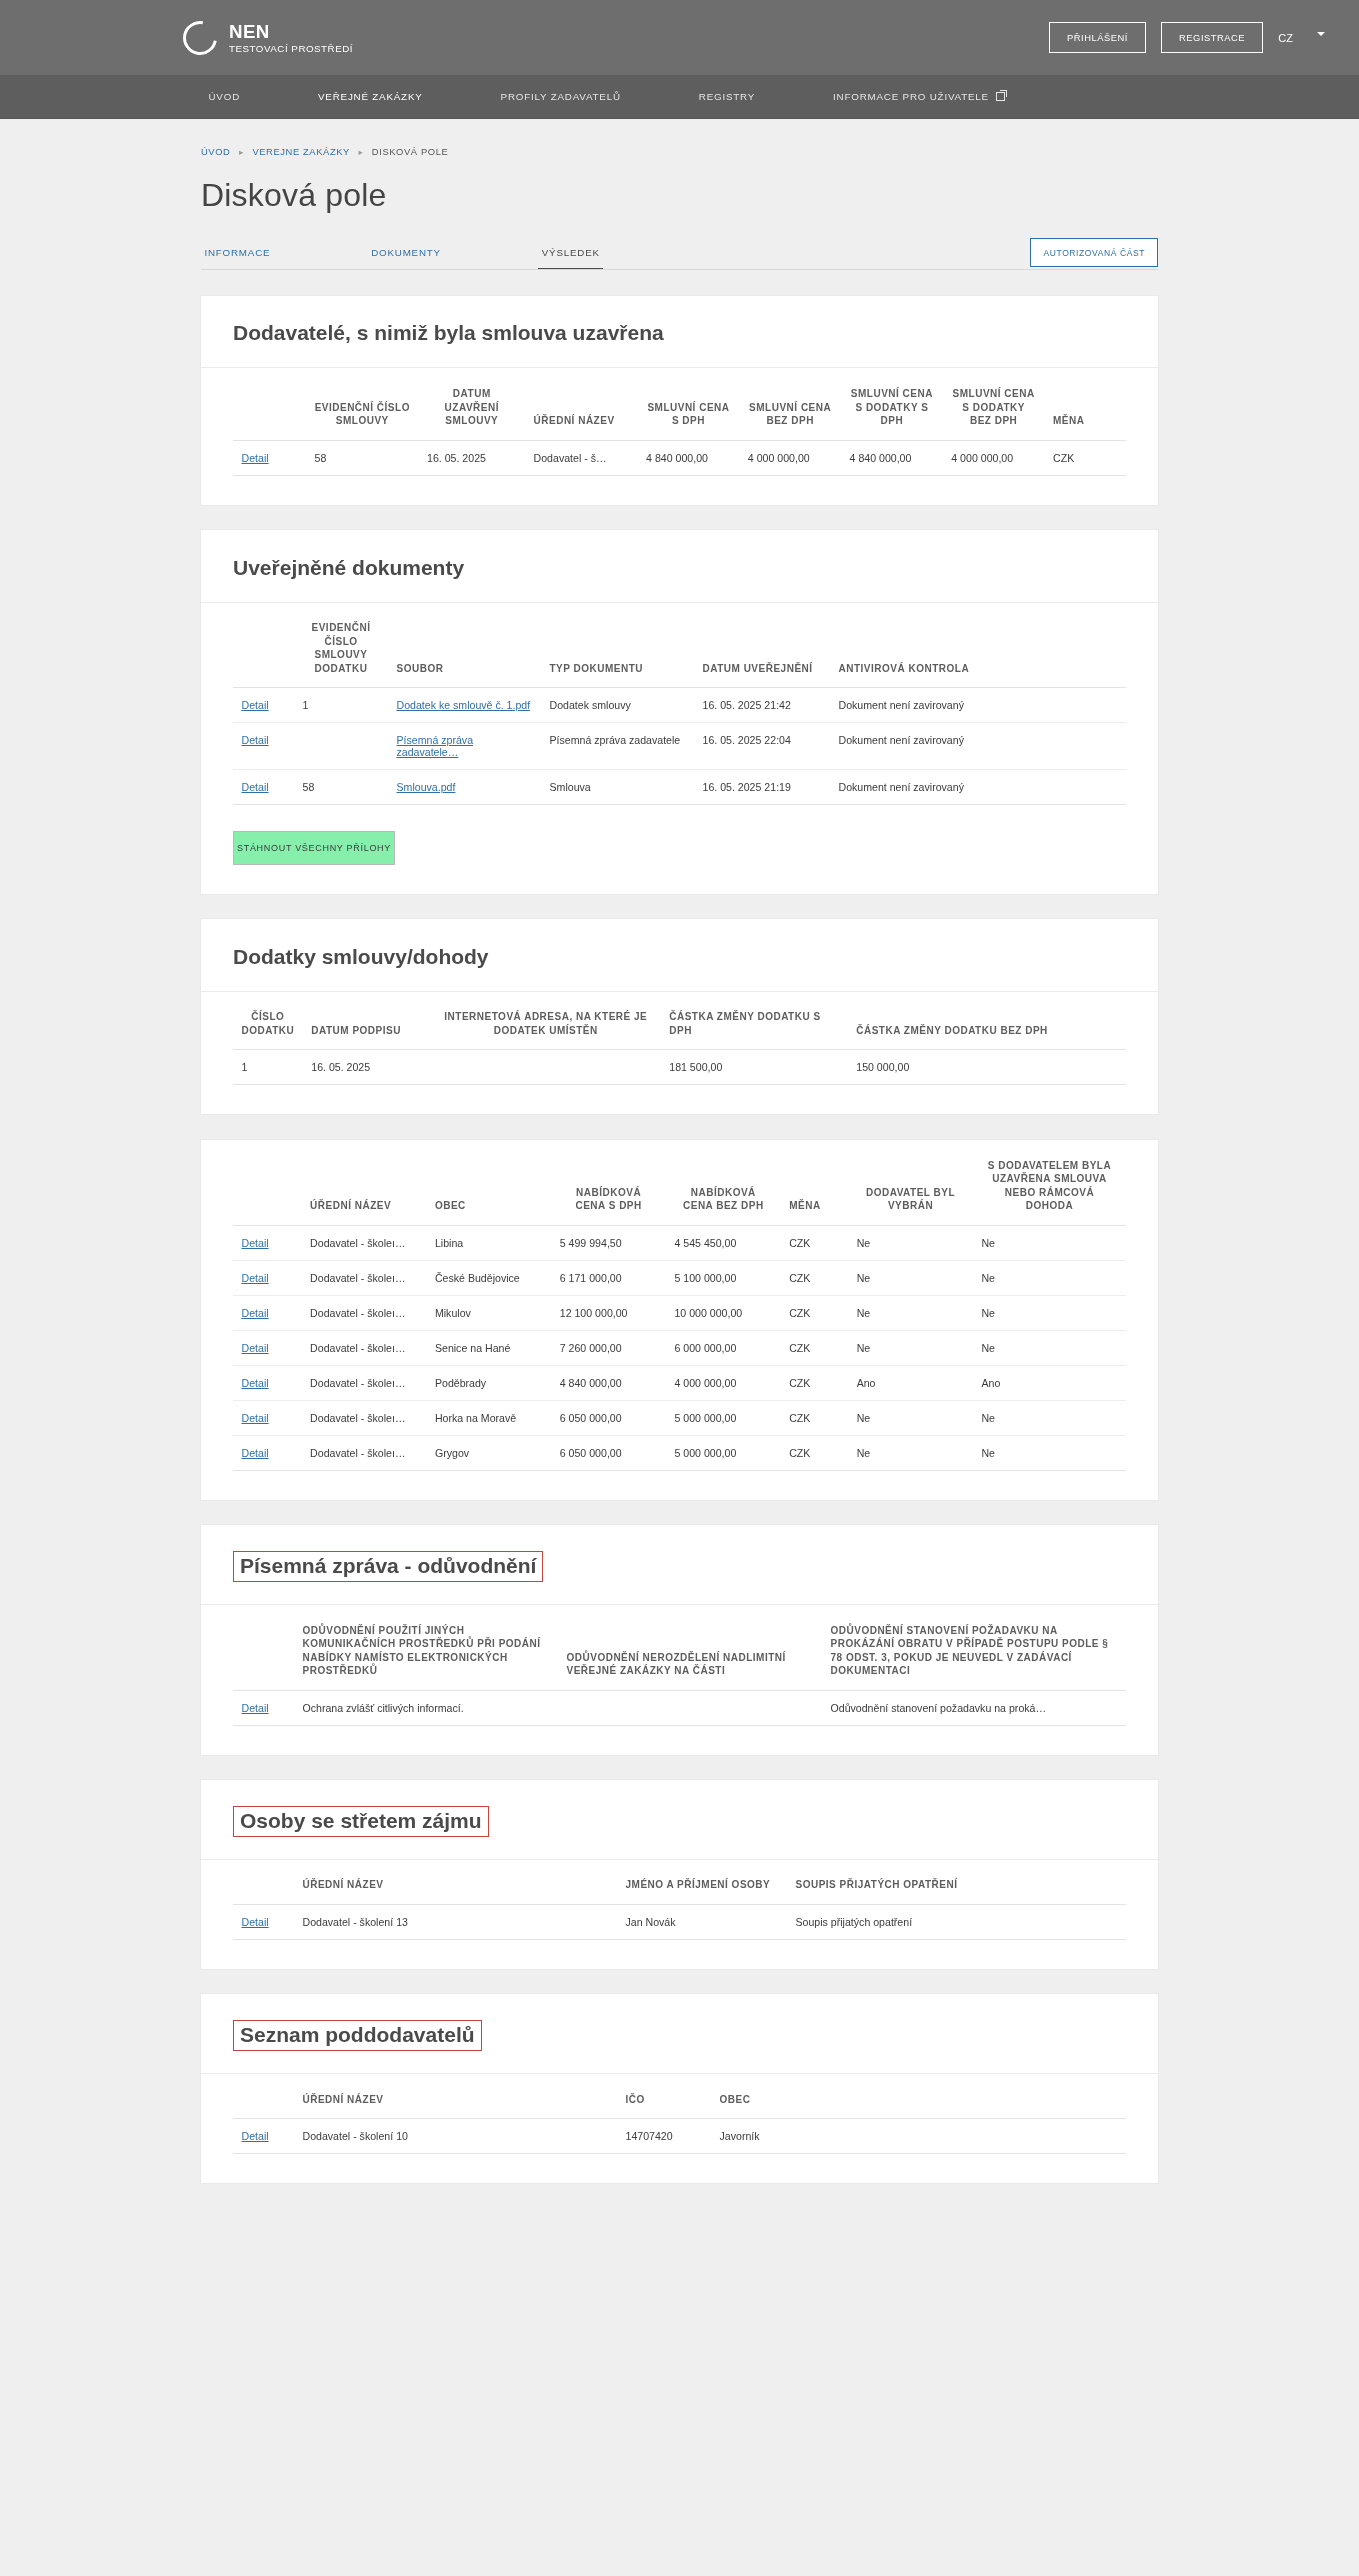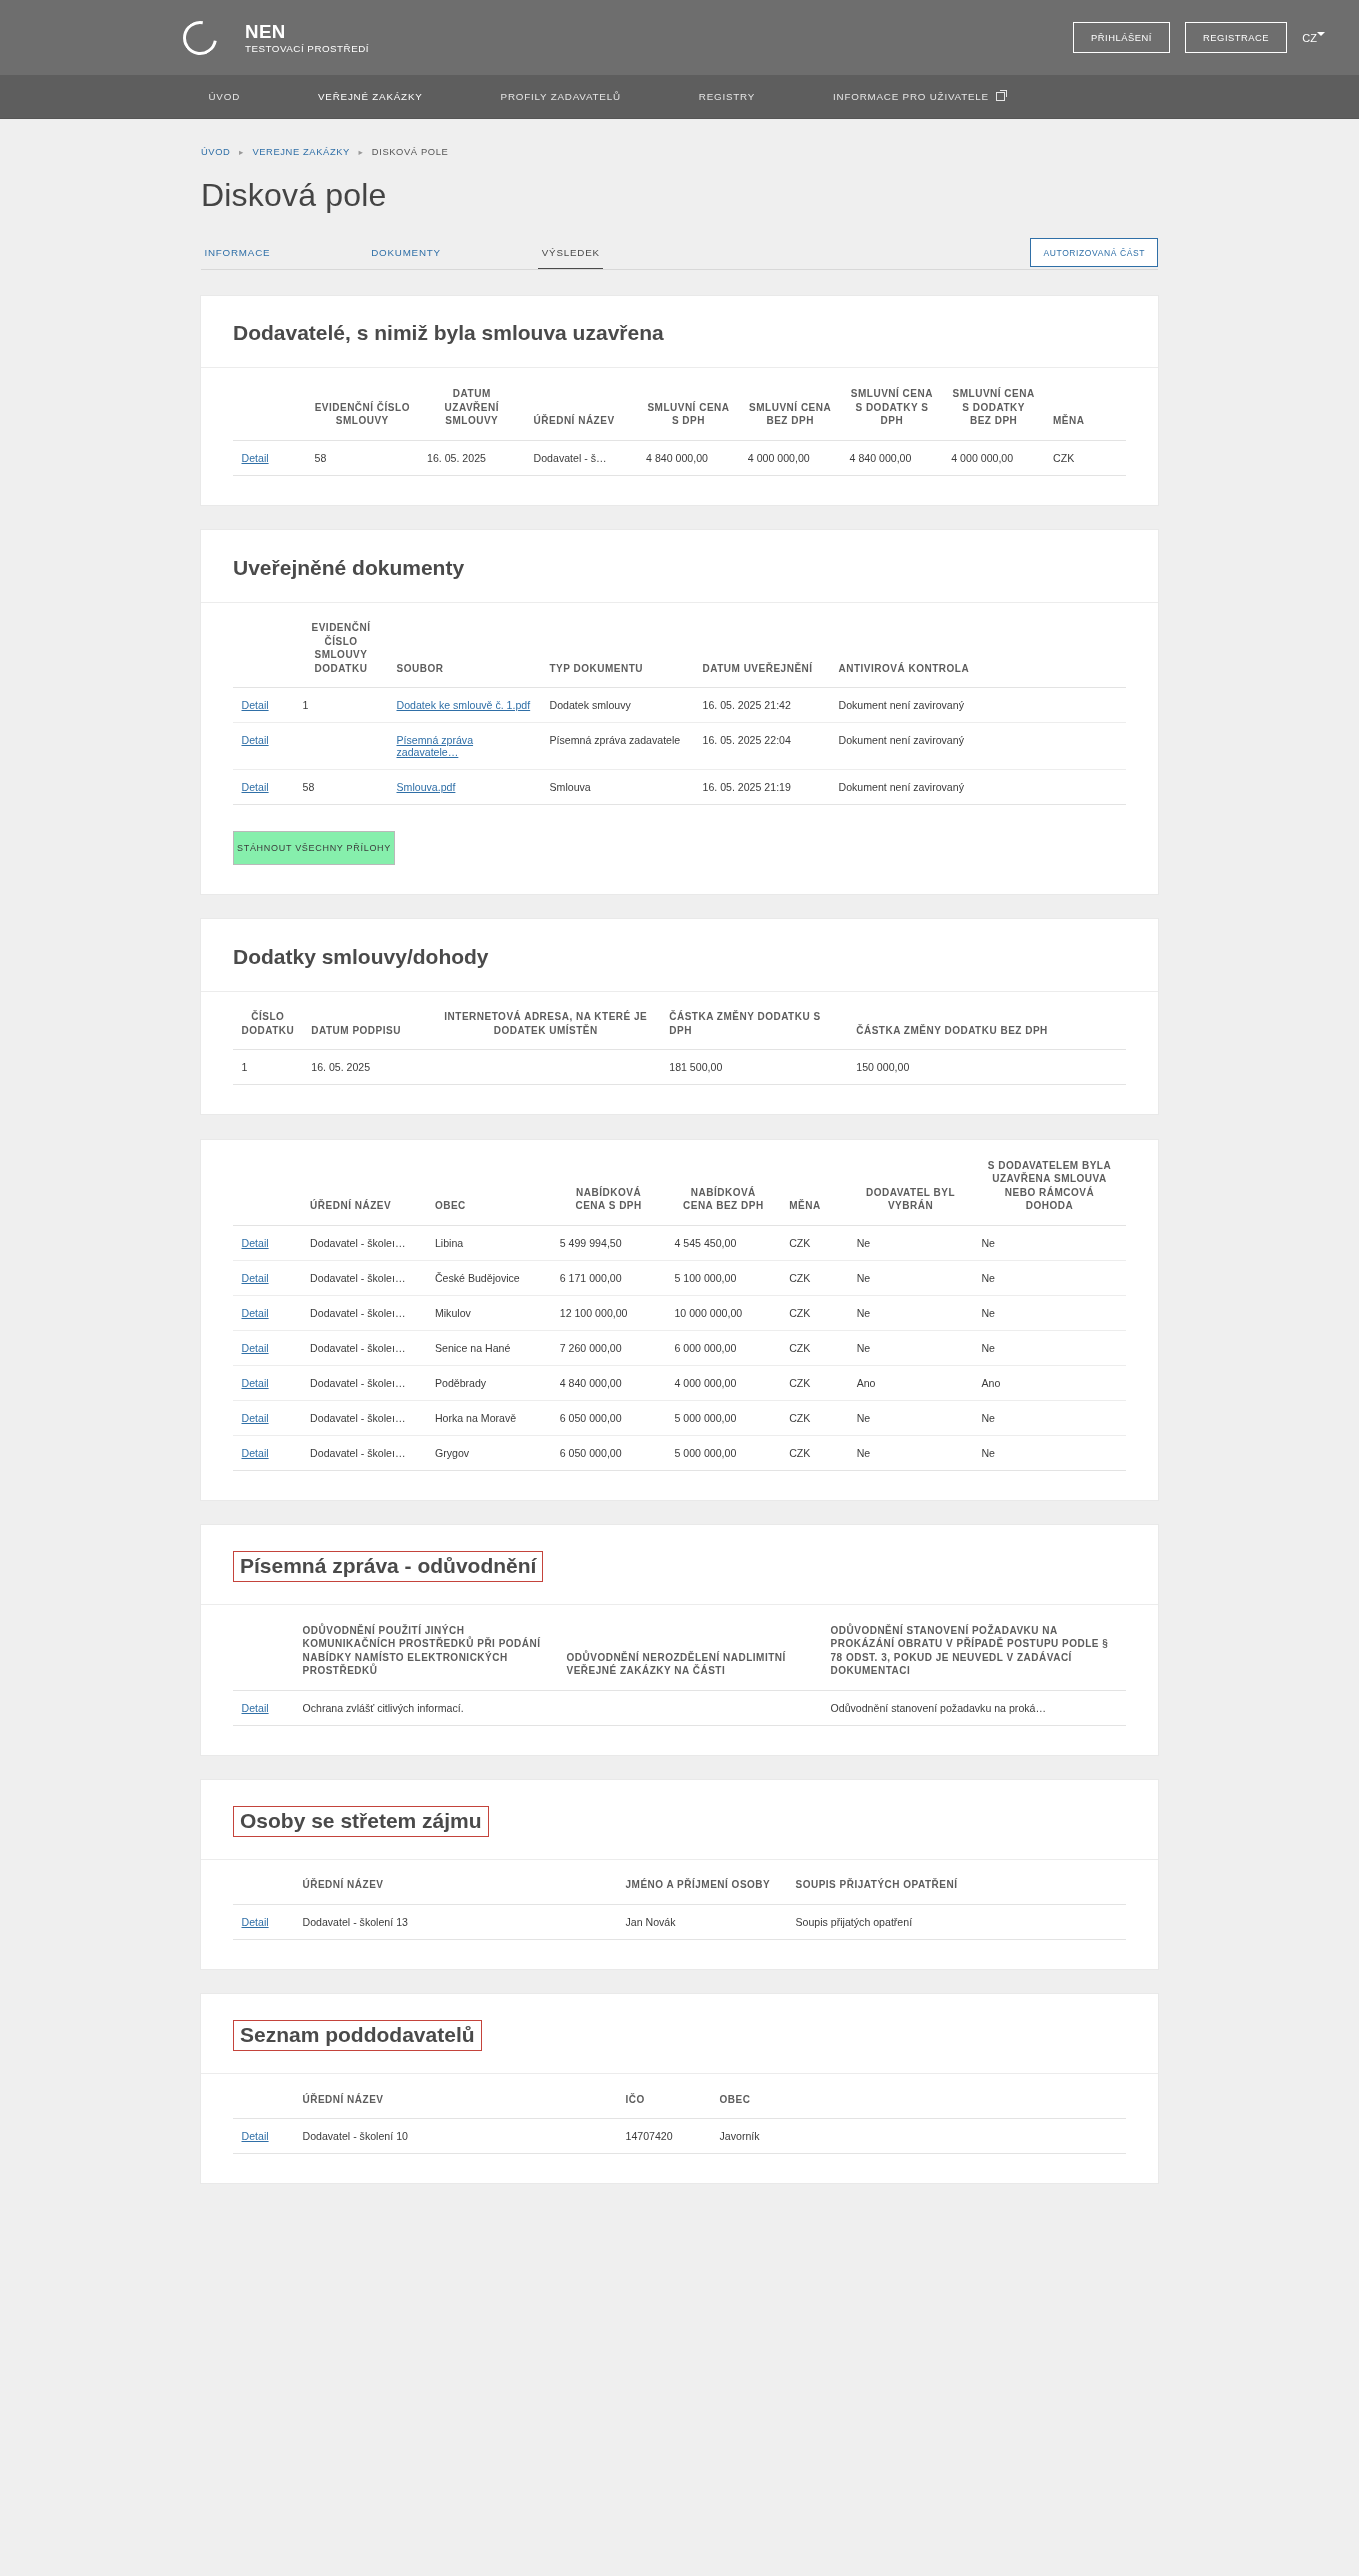--- a/index.html
+++ b/index.html
@@ -13,21 +13,21 @@
   }
 
   
   .topbar {
     height: 75px;
     background: #6e6e6e;
     display: flex;
     align-items: center;
     padding: 0 34px 0 183px;
   }
-  .brand { display: flex; align-items: center; gap: 28px; }
+  .brand { display: flex; align-items: center; gap: 12px; }
   .brand-mark {
     width: 34px; height: 34px; border-radius: 50%;
     border: 3.4px solid #ffffff;
     border-right-color: transparent;
     transform: rotate(-35deg);
   }
   .brand-text { color:#fff; line-height: 1.15; }
   .brand-title { font-size: 18.7px; font-weight: bold; letter-spacing: 0.4px; }
   .brand-sub { font-size: 9.8px; letter-spacing: 0.5px; }
   .top-right { margin-left: auto; display:flex; align-items:center; gap: 15.3px; }
@@ -35,21 +35,21 @@
     border: 0.9px solid #ffffff;
     color: #ffffff;
     background: transparent;
     font-size: 9.4px;
     letter-spacing: 0.5px;
     padding: 9.4px 17px;
     cursor: pointer;
     font-family: inherit;
   }
   .lang {
-    color:#fff; font-size: 11px; display:flex; gap:0; cursor:pointer;
+    color:#fff; font-size: 11px; display:flex; gap:24px; cursor:pointer;
   }
   .caret-down {
     width:0;height:0;border-left:4.3px solid transparent;border-right:4.3px solid transparent;
     border-top:4.3px solid #fff;
   }
 
   
   .navbar {
     height: 44px;
     background: #5e5e5e;

